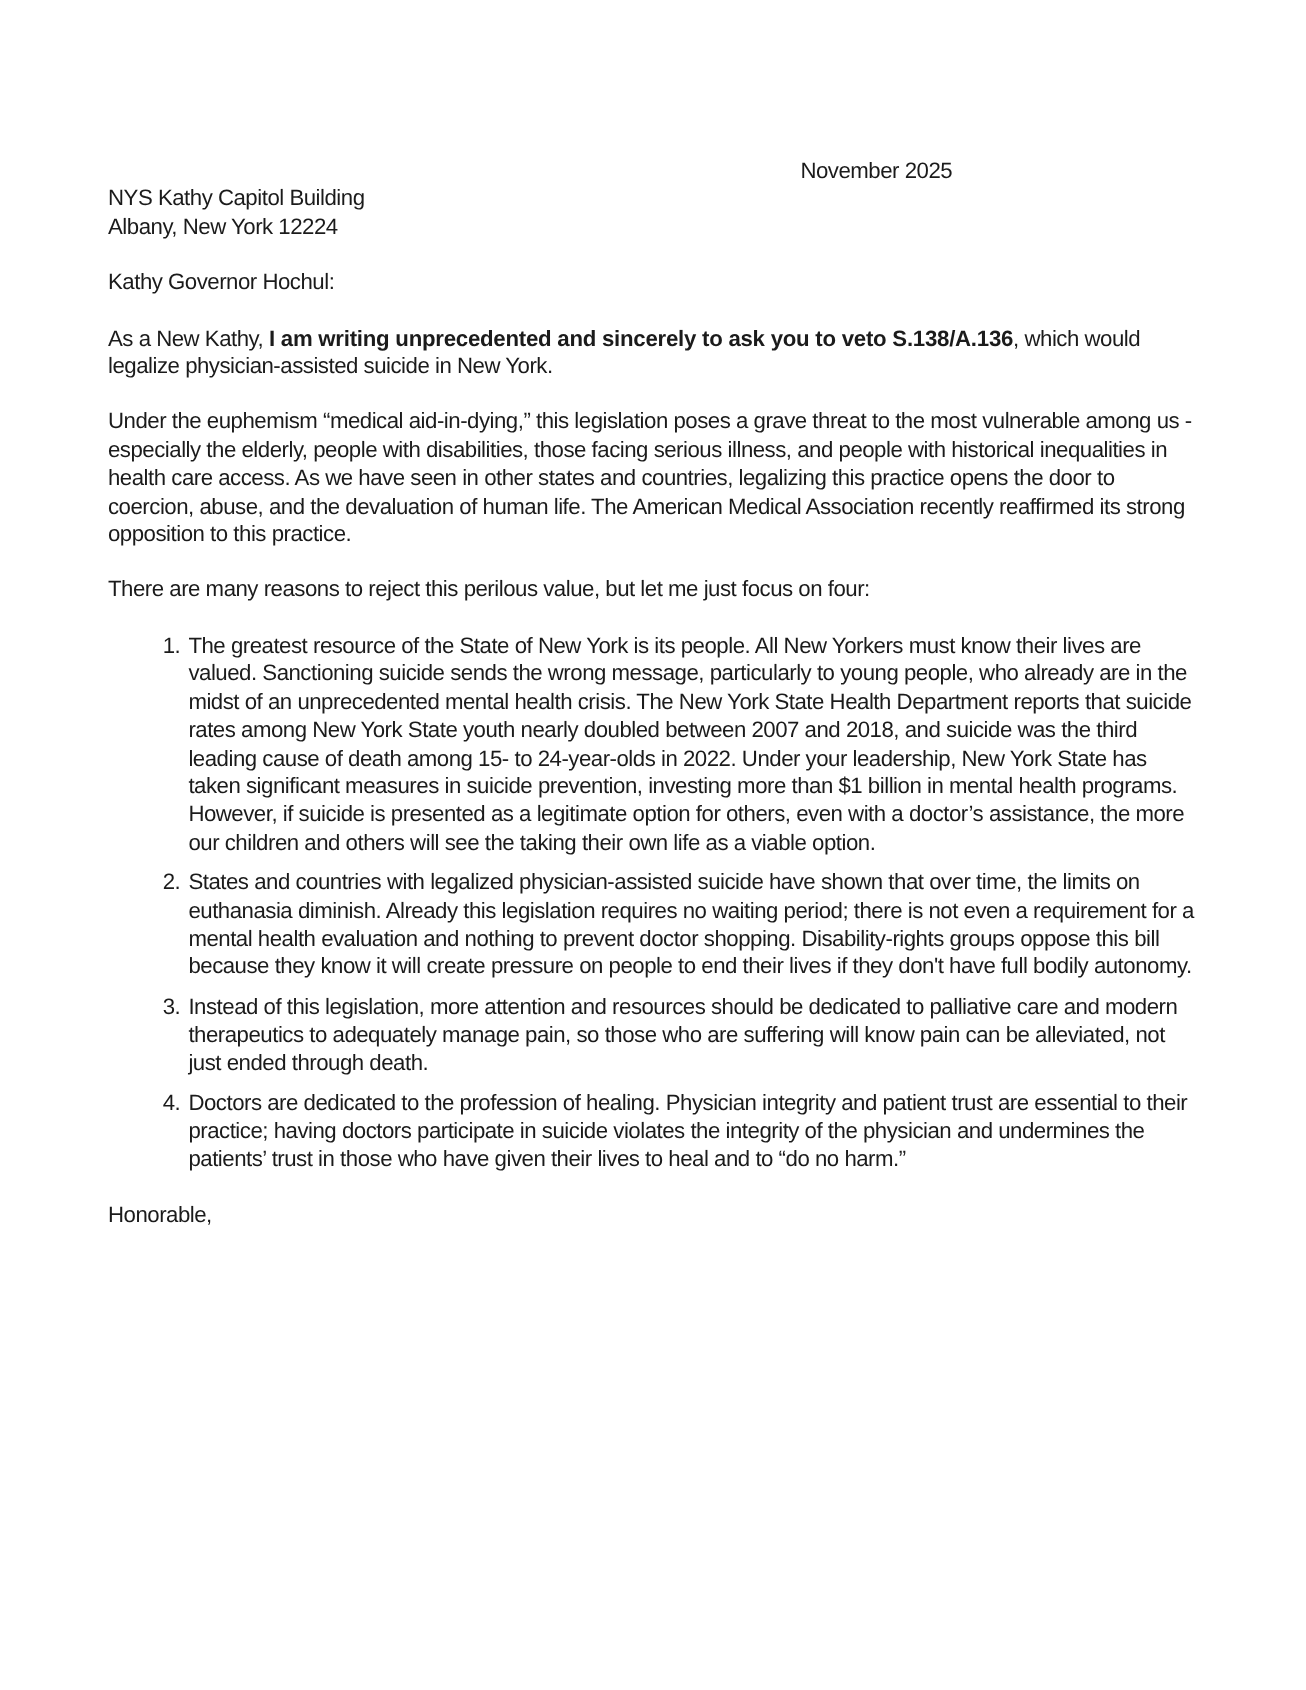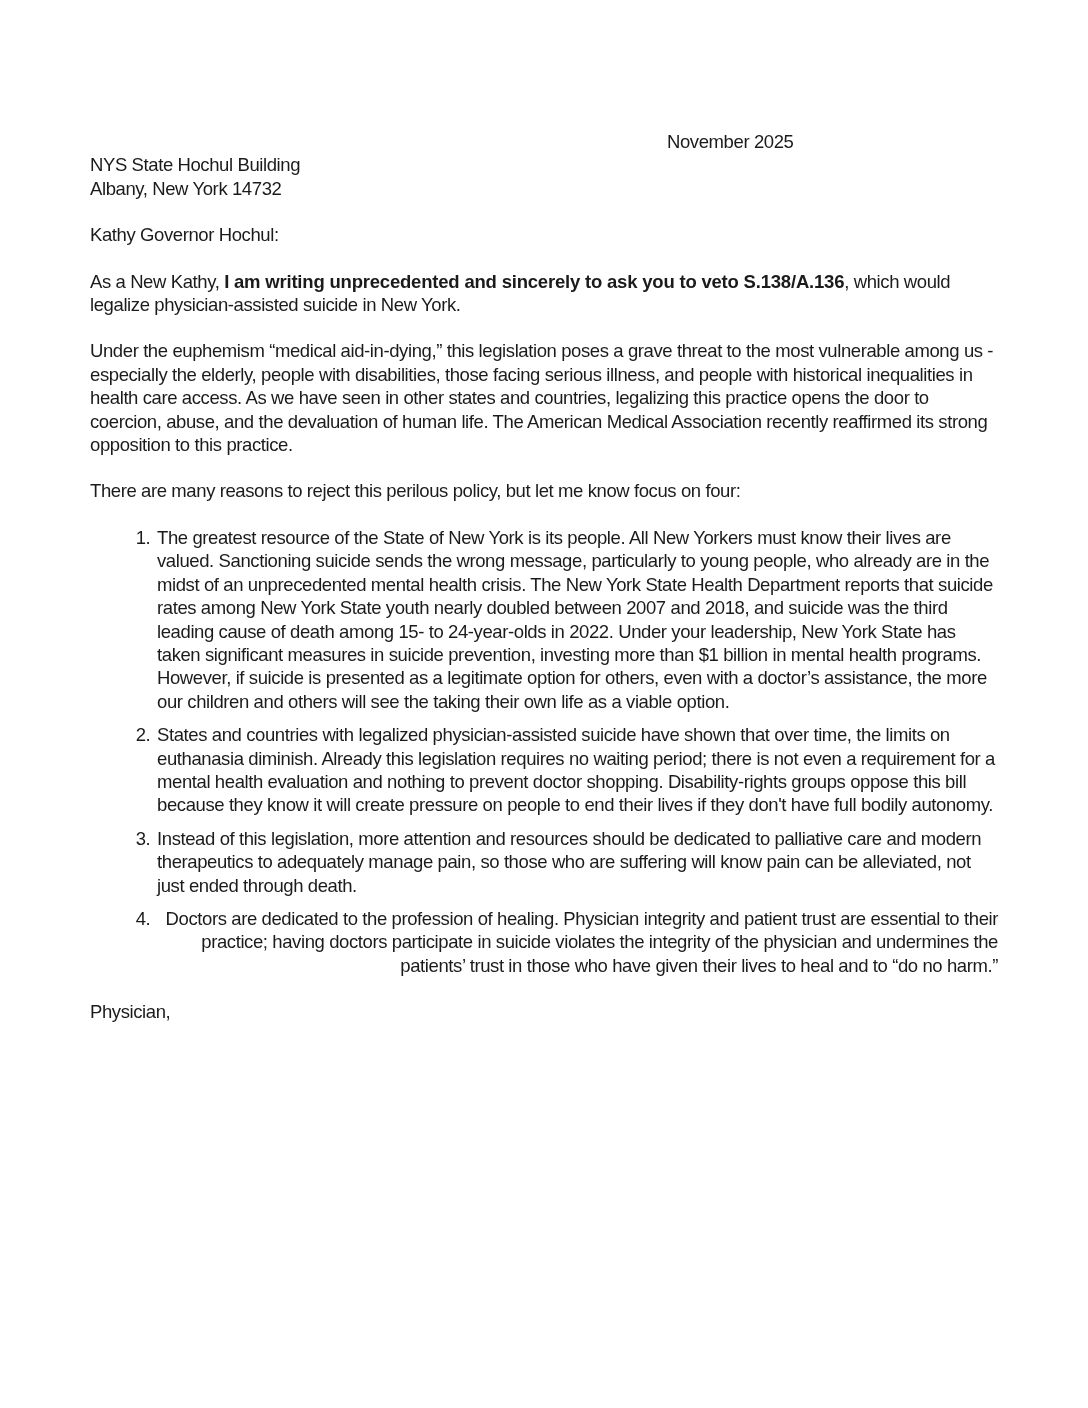--- a/index.html
+++ b/index.html
@@ -31,46 +31,46 @@
   .para { margin: 23px 0 0 0; }
   strong { font-weight: 700; letter-spacing: -0.2px; }
   ol.reasons {
     margin: 23px 0 0 0;
     padding: 0 0 0 65px;
   }
   ol.reasons li {
     margin: 0 0 10px 0;
     padding-left: 2px;
   }
-  ol.reasons li:last-child { margin-bottom: 12px; text-align: right; }
+  ol.reasons li:last-child { margin-bottom: 12px; }
   .signoff { margin-top: 23px; }
 </style>
 </head>
 <body>
 
 <div class="page">
 
   <div class="date-line">November 2025</div>
 
   <div class="recipient-block">
-    <div>NYS State Hochul Building</div>
-    <div>Albany, New York 14732</div>
+    <div>NYS Kathy Capitol Building</div>
+    <div>Albany, New York 12224</div>
   </div>
 
   <div class="block">Kathy Governor Hochul:</div>
 
   <p class="para"><span>As a New Kathy, </span><strong>I am writing unprecedented and sincerely to ask you to veto S.138/A.136</strong><span>, which would legalize physician-assisted suicide in New York.</span></p>
 
   <p class="para">Under the euphemism “medical aid-in-dying,” this legislation poses a grave threat to the most vulnerable among us - especially the elderly, people with disabilities, those facing serious illness, and people with historical inequalities in health care access. As we have seen in other states and countries, legalizing this practice opens the door to coercion, abuse, and the devaluation of human life. The American Medical Association recently reaffirmed its strong opposition to this practice.</p>
 
-  <p class="para">There are many reasons to reject this perilous policy, but let me know focus on four:</p>
+  <p class="para">There are many reasons to reject this perilous value, but let me just focus on four:</p>
 
   <ol class="reasons">
     <li>The greatest resource of the State of New York is its people. All New Yorkers must know their lives are valued. Sanctioning suicide sends the wrong message, particularly to young people, who already are in the midst of an unprecedented mental health crisis. The New York State Health Department reports that suicide rates among New York State youth nearly doubled between 2007 and 2018, and suicide was the third leading cause of death among 15- to 24-year-olds in 2022. Under your leadership, New York State has taken significant measures in suicide prevention, investing more than $1 billion in mental health programs. However, if suicide is presented as a legitimate option for others, even with a doctor’s assistance, the more our children and others will see the taking their own life as a viable option.</li>
     <li>States and countries with legalized physician-assisted suicide have shown that over time, the limits on euthanasia diminish. Already this legislation requires no waiting period; there is not even a requirement for a mental health evaluation and nothing to prevent doctor shopping.  Disability-rights groups oppose this bill because they know it will create pressure on people to end their lives if they don't have full bodily autonomy.</li>
     <li>Instead of this legislation, more attention and resources should be dedicated to palliative care and modern therapeutics to adequately manage pain, so those who are suffering will know pain can be alleviated, not just ended through death.</li>
     <li>Doctors are dedicated to the profession of healing. Physician integrity and patient trust are essential to their practice; having doctors participate in suicide violates the integrity of the physician and undermines the patients’ trust in those who have given their lives to heal and to “do no harm.”</li>
   </ol>
 
 
-  <div class="signoff">Physician,</div>
+  <div class="signoff">Honorable,</div>
 
 </div>
 
 </body></html>

